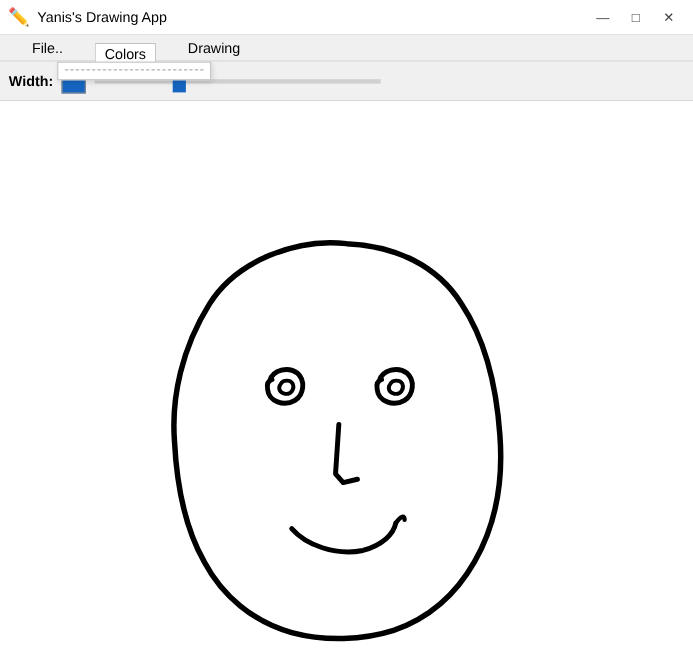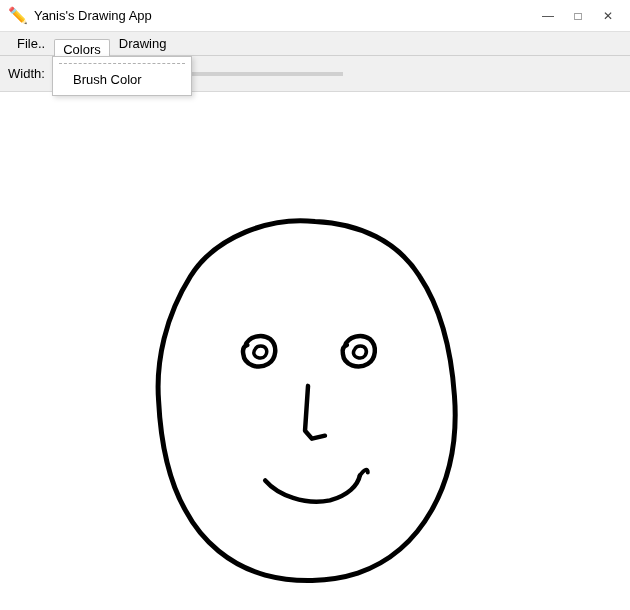--- a/index.html
+++ b/index.html
@@ -52,22 +52,23 @@
       font-size: 12px;
       color: #444;
     }
 
     
     .menu-bar {
       background: #f0f0f0;
       height: 24px;
       display: flex;
       align-items: center;
-      padding: 0 8px;
+      padding: 0 20px;
       border-bottom: 1px solid #d0d0d0;
+      gap: 20px;
     }
     .menu-item {
       padding: 2px 8px;
       cursor: pointer;
       border: 1px solid transparent;
       border-radius: 2px;
       font-size: 13px;
     }
     .menu-item.active {
       background: #ffffff;
@@ -109,20 +110,21 @@
       height: 36px;
       display: flex;
       align-items: center;
       padding: 0 8px;
       gap: 8px;
       border-bottom: 1px solid #d8d8d8;
     }
     .toolbar-label {
       font-size: 13px;
       color: #000;
+      font-weight: bold;
     }
     .color-swatch {
       width: 22px;
       height: 22px;
       background: #1565c0;
       border: 1px solid #888;
     }
     .slider-container {
       display: flex;
       align-items: center;
@@ -176,21 +178,20 @@
 
 <div class="menu-bar">
   <div class="menu-item">File..</div>
   <div class="menu-item active">Colors</div>
   <div class="menu-item">Drawing</div>
 </div>
 
 <div class="dropdown-container">
   <div class="dropdown-menu">
     <div class="dropdown-divider"></div>
-    <div class="dropdown-item">Brush Color</div>
   </div>
 </div>
 
 <div class="toolbar">
   <span class="toolbar-label">Width:</span>
   <div class="color-swatch" style="background: rgb(21, 101, 192);"></div>
   <div class="slider-container">
     <input type="range" class="slider" min="1" max="50" value="15" style="">
   </div>
 </div>

